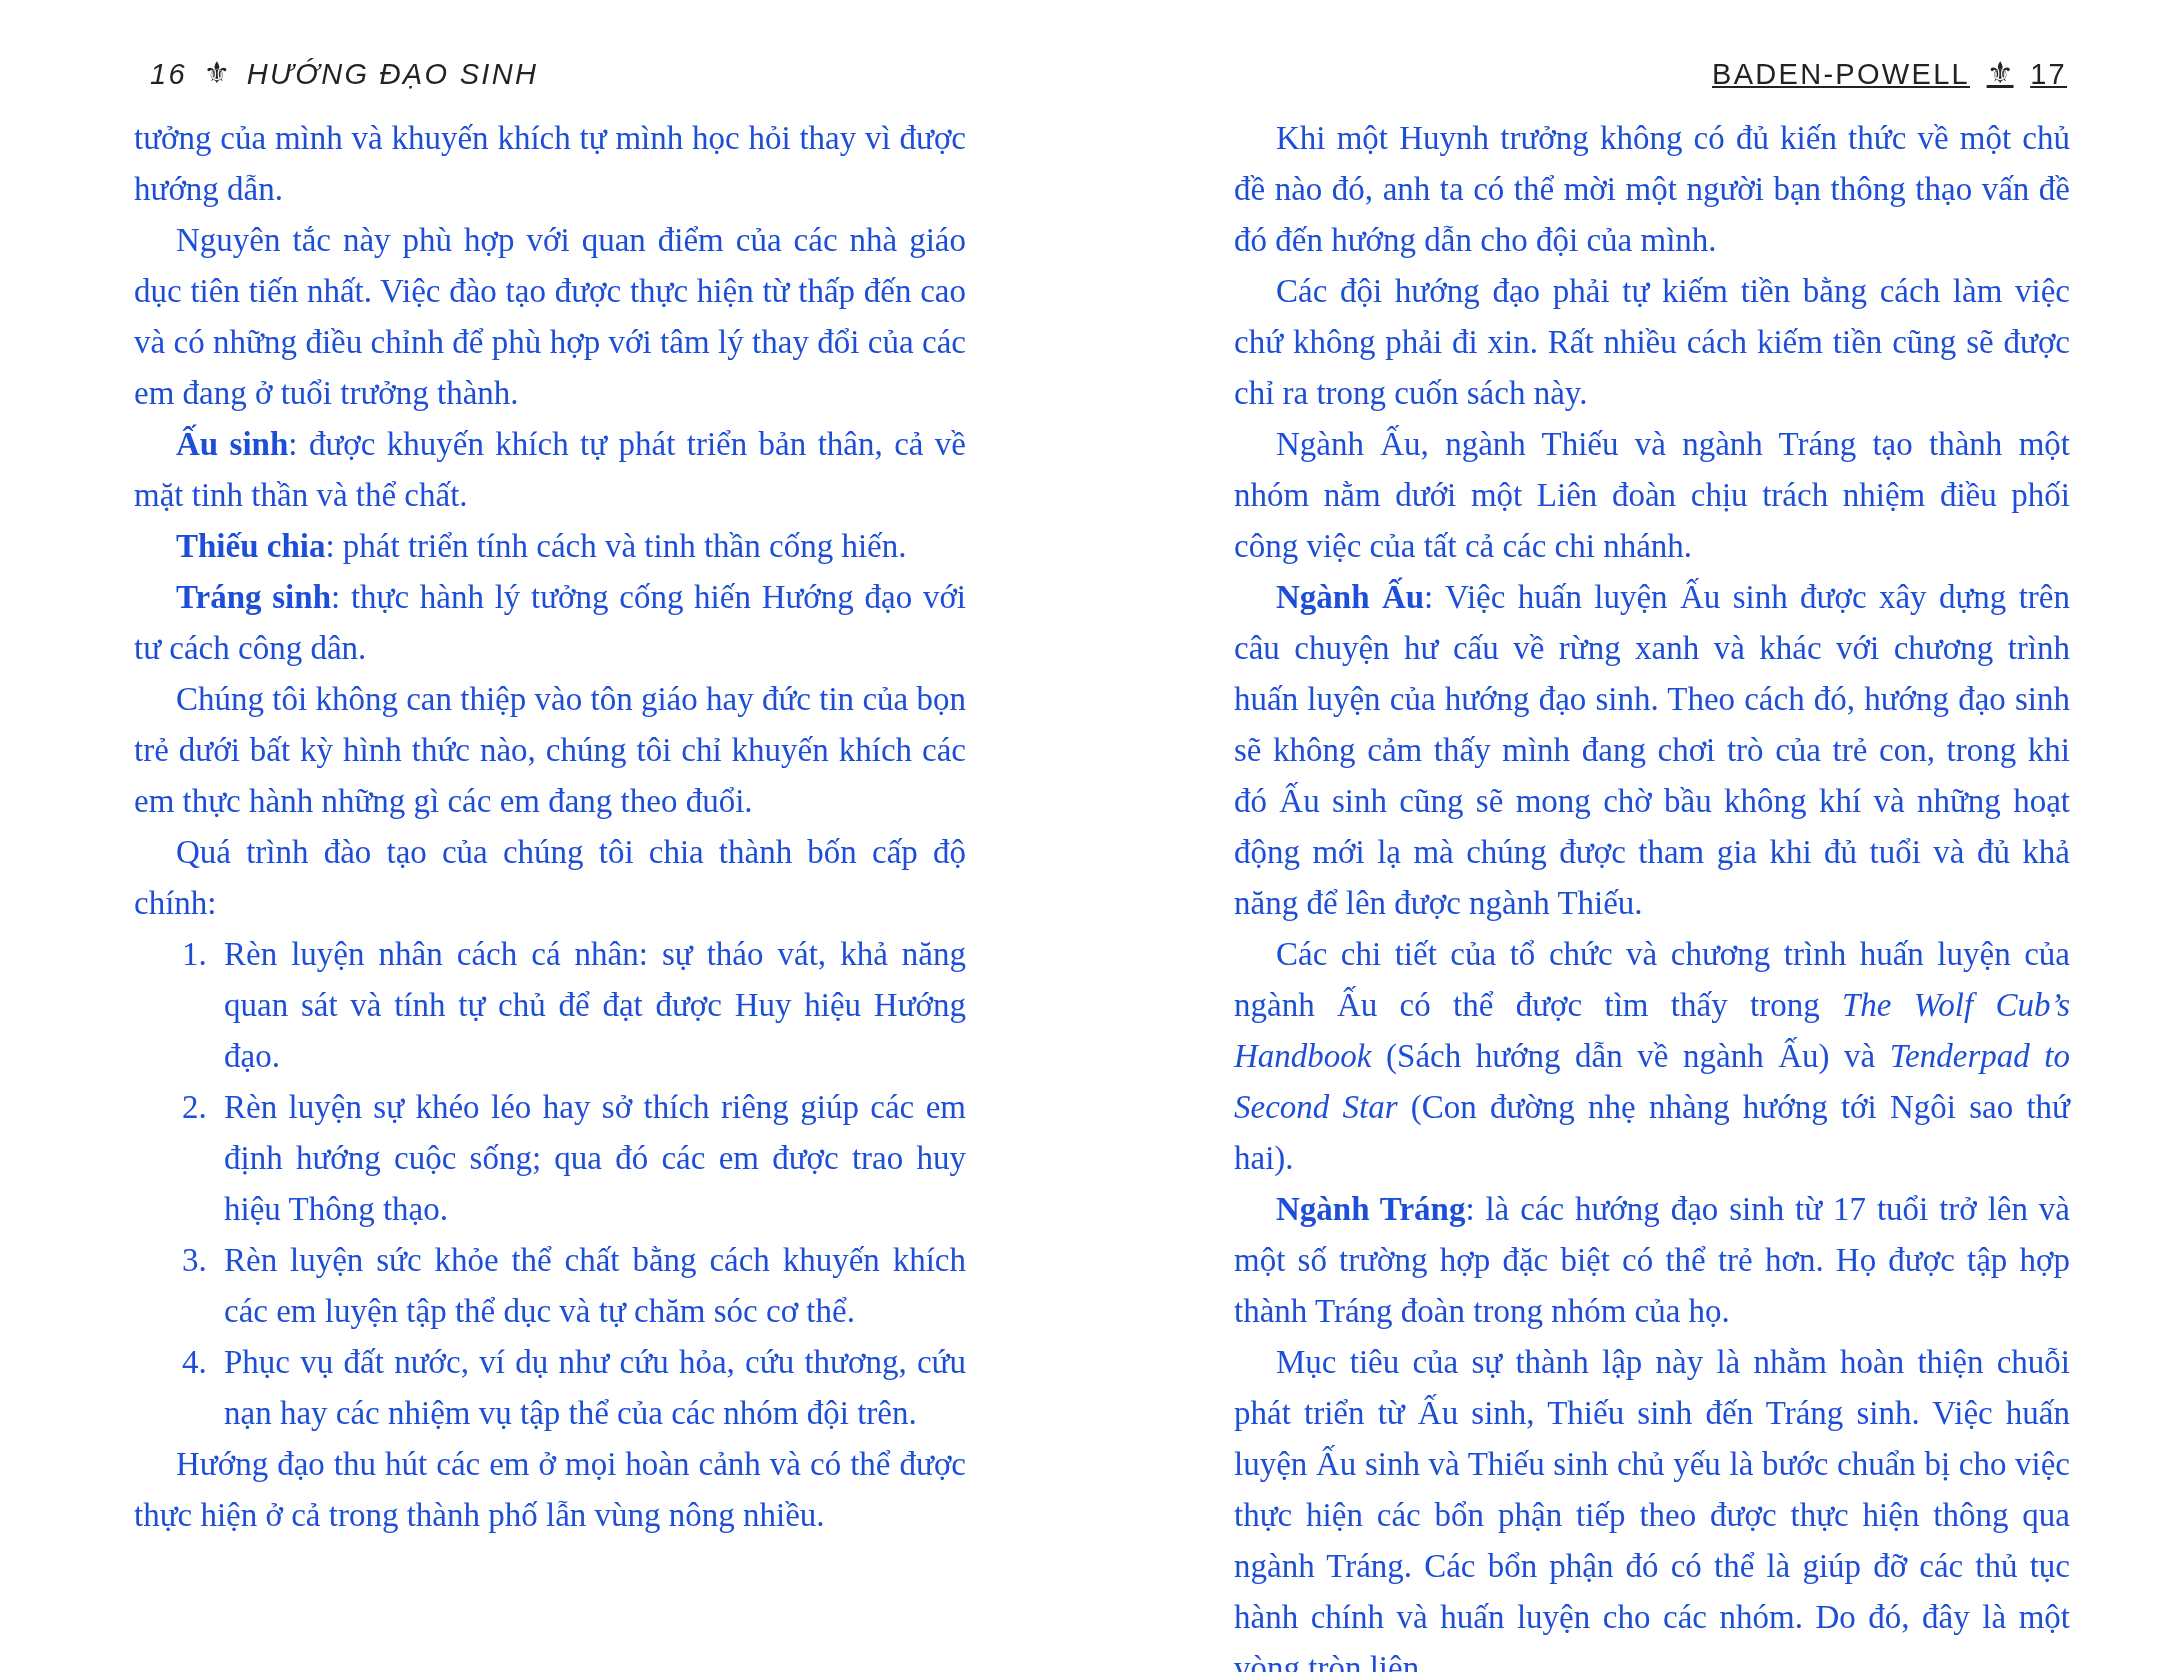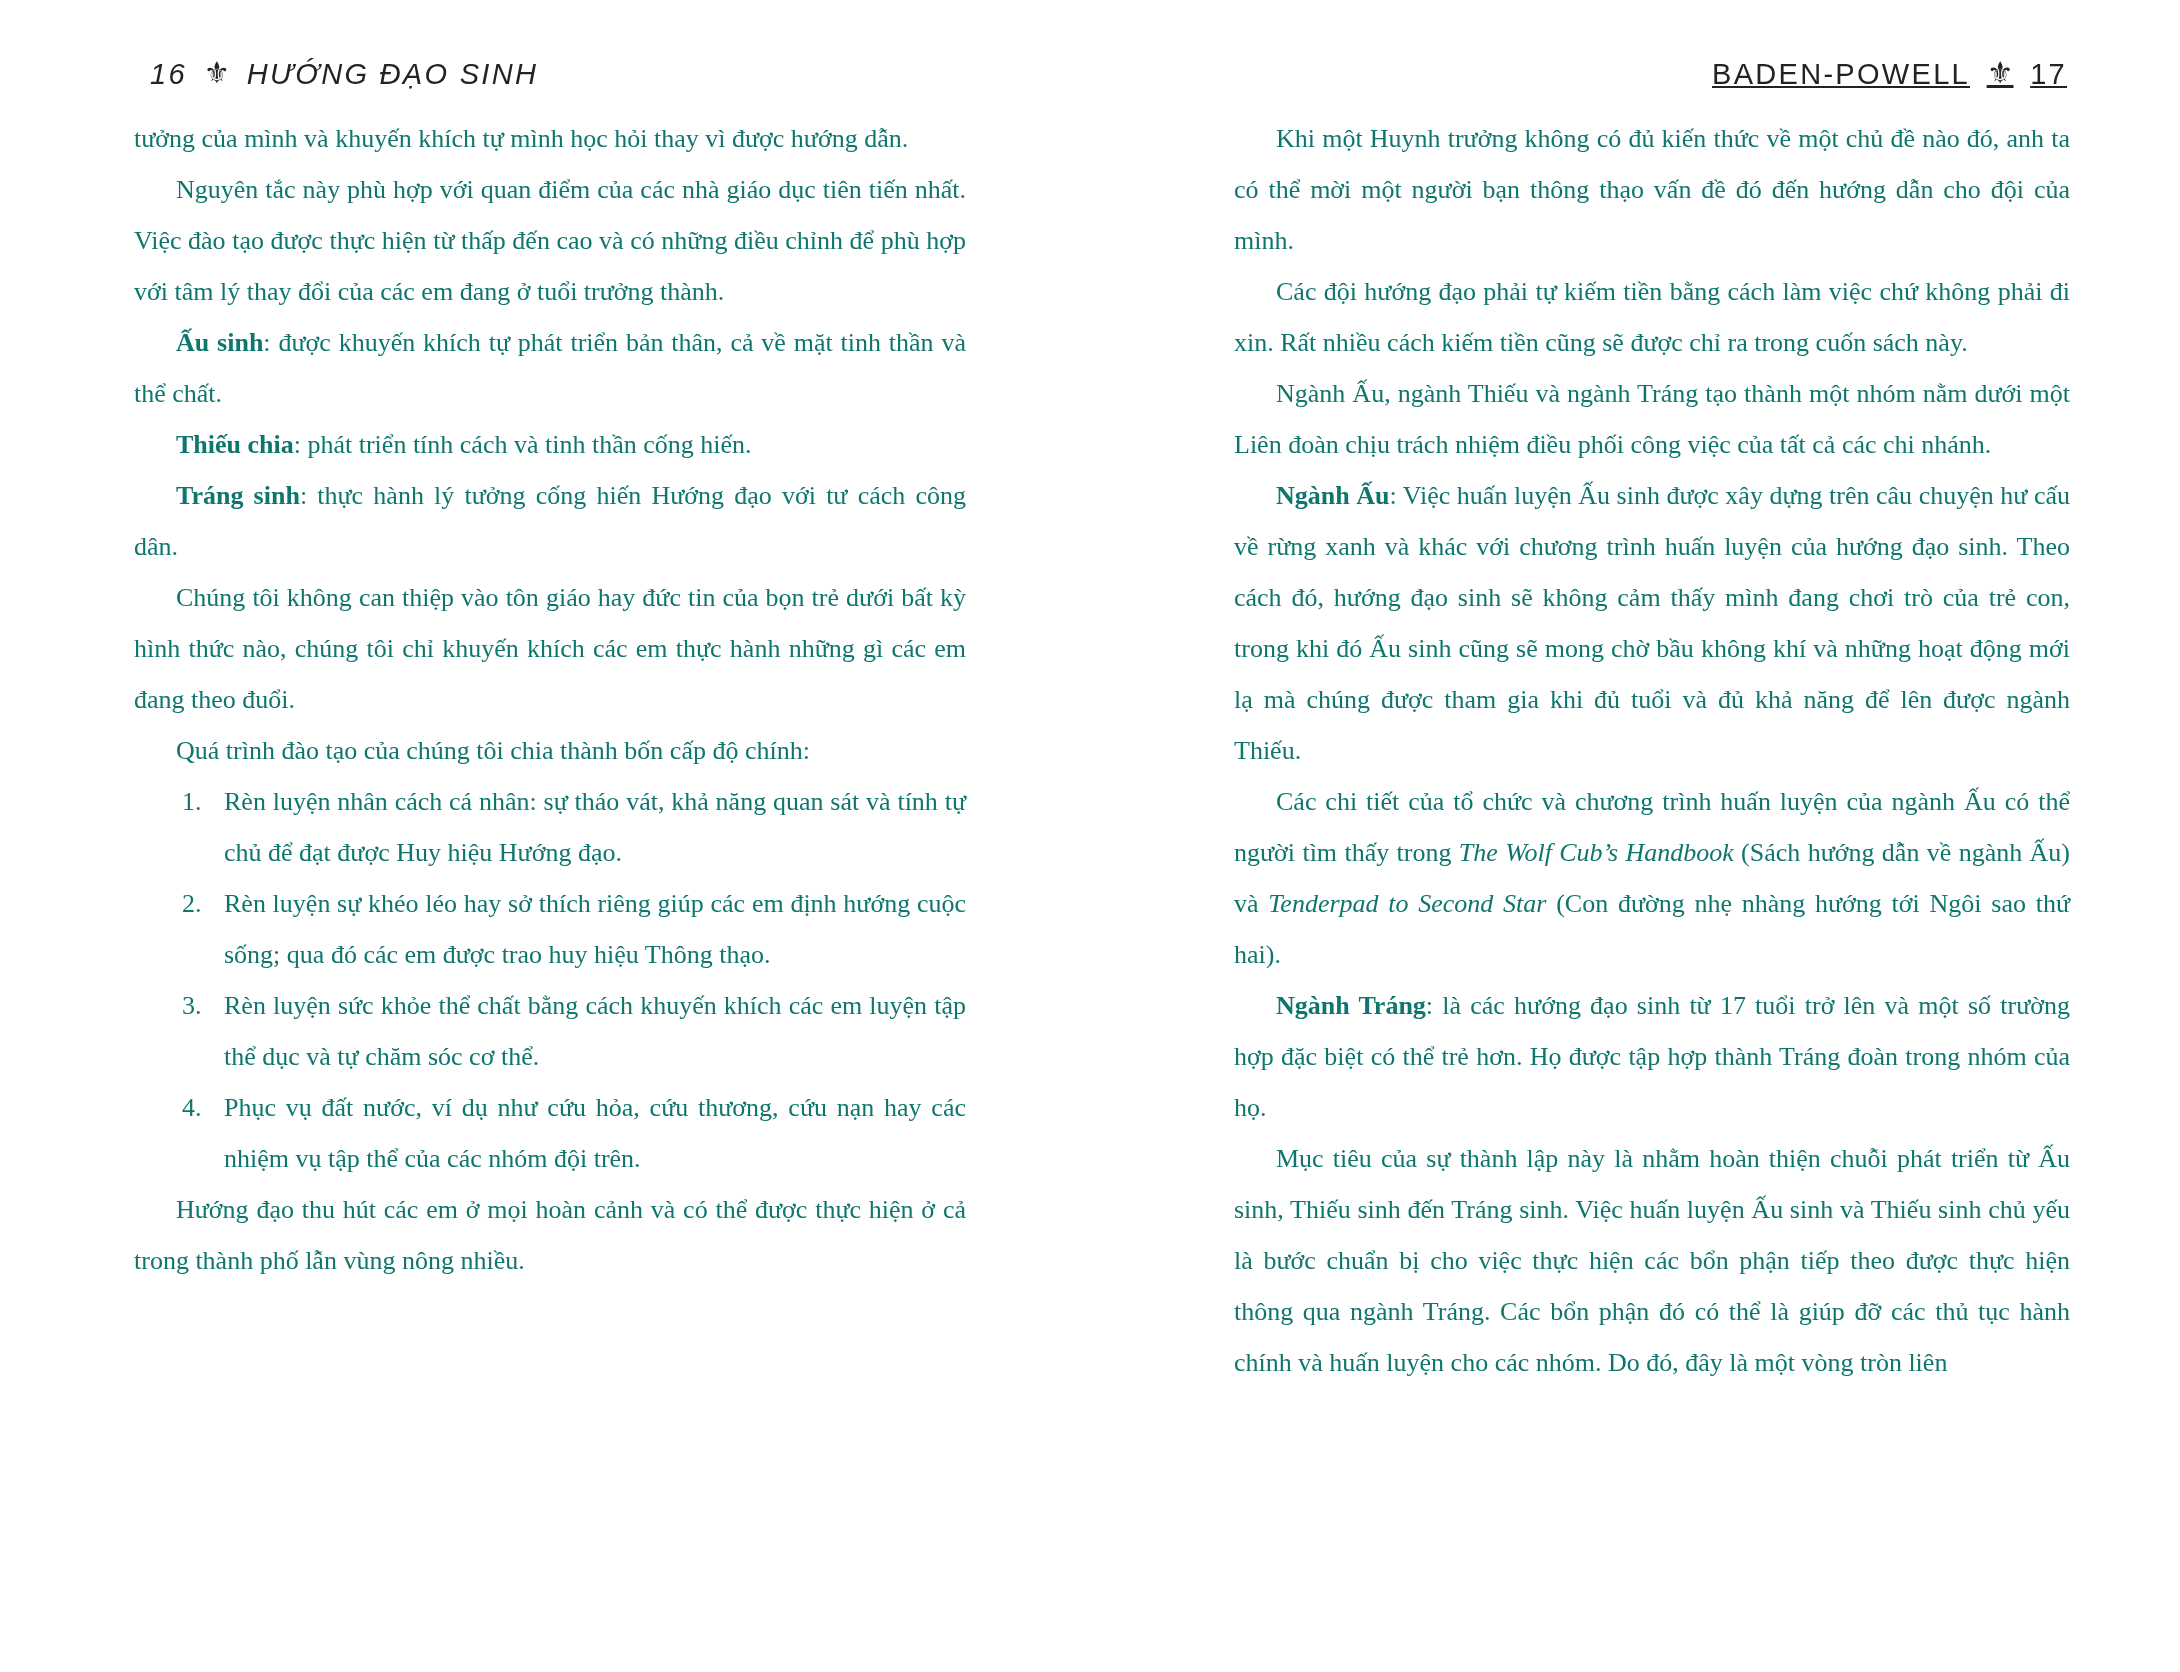--- a/index.html
+++ b/index.html
@@ -31,24 +31,24 @@
     position: relative;
     top: -1.8px;
   }
   #head-left  { left: 150px; font-style: italic; }
   #head-right { right: 114px; text-decoration: underline; }
 
   .column {
     position: absolute;
     top: 113px;
     width: 832px;
-    font-size: 26px;
+    font-size: 33px;
     line-height: 51px;
     text-align: justify;
-    color: #0f766e;
+    color: #1d4ed8;
   }
   #col-left  { left: 134px; }
   #col-right { left: 1234px; width: 836px; }
 
   .column p { margin: 0; }
   p.para { text-indent: 42px; }
   p.continuation { text-indent: 0; }
   .list-item {
     margin: 0;
     padding-left: 90px;
@@ -86,17 +86,17 @@
     <p class="list-item"><span class="list-num">2.</span><span>Rèn luyện sự khéo léo hay sở thích riêng giúp các em định hướng cuộc sống; qua đó các em được trao huy hiệu Thông thạo.</span></p>
     <p class="list-item"><span class="list-num">3.</span><span>Rèn luyện sức khỏe thể chất bằng cách khuyến khích các em luyện tập thể dục và tự chăm sóc cơ thể.</span></p>
     <p class="list-item"><span class="list-num">4.</span><span>Phục vụ đất nước, ví dụ như cứu hỏa, cứu thương, cứu nạn hay các nhiệm vụ tập thể của các nhóm đội trên.</span></p>
     <p class="para"><span>Hướng đạo thu hút các em ở mọi hoàn cảnh và có thể được thực hiện ở cả trong thành phố lẫn vùng nông nhiều.</span></p>
   </div>
 <div class="column" id="col-right">
     <p class="para"><span>Khi một Huynh trưởng không có đủ kiến thức về một chủ đề nào đó, anh ta có thể mời một người bạn thông thạo vấn đề đó đến hướng dẫn cho đội của mình.</span></p>
     <p class="para"><span>Các đội hướng đạo phải tự kiếm tiền bằng cách làm việc chứ không phải đi xin. Rất nhiều cách kiếm tiền cũng sẽ được chỉ ra trong cuốn sách này.</span></p>
     <p class="para"><span>Ngành Ấu, ngành Thiếu và ngành Tráng tạo thành một nhóm nằm dưới một Liên đoàn chịu trách nhiệm điều phối công việc của tất cả các chi nhánh.</span></p>
     <p class="para"><span class="b">Ngành Ấu</span><span>: Việc huấn luyện Ấu sinh được xây dựng trên câu chuyện hư cấu về rừng xanh và khác với chương trình huấn luyện của hướng đạo sinh. Theo cách đó, hướng đạo sinh sẽ không cảm thấy mình đang chơi trò của trẻ con, trong khi đó Ấu sinh cũng sẽ mong chờ bầu không khí và những hoạt động mới lạ mà chúng được tham gia khi đủ tuổi và đủ khả năng để lên được ngành Thiếu.</span></p>
-    <p class="para"><span>Các chi tiết của tổ chức và chương trình huấn luyện của ngành Ấu có thể người tìm thấy trong </span><span class="i">The Wolf Cub’s Handbook</span><span> (Sách hướng dẫn về ngành Ấu) và </span><span class="i">Tenderpad to Second Star</span><span> (Con đường nhẹ nhàng hướng tới Ngôi sao thứ hai).</span></p>
+    <p class="para"><span>Các chi tiết của tổ chức và chương trình huấn luyện của ngành Ấu có thể được tìm thấy trong </span><span class="i">The Wolf Cub’s Handbook</span><span> (Sách hướng dẫn về ngành Ấu) và </span><span class="i">Tenderpad to Second Star</span><span> (Con đường nhẹ nhàng hướng tới Ngôi sao thứ hai).</span></p>
     <p class="para"><span class="b">Ngành Tráng</span><span>: là các hướng đạo sinh từ 17 tuổi trở lên và một số trường hợp đặc biệt có thể trẻ hơn. Họ được tập hợp thành Tráng đoàn trong nhóm của họ.</span></p>
     <p class="para"><span>Mục tiêu của sự thành lập này là nhằm hoàn thiện chuỗi phát triển từ Ấu sinh, Thiếu sinh đến Tráng sinh. Việc huấn luyện Ấu sinh và Thiếu sinh chủ yếu là bước chuẩn bị cho việc thực hiện các bổn phận tiếp theo được thực hiện thông qua ngành Tráng. Các bổn phận đó có thể là giúp đỡ các thủ tục hành chính và huấn luyện cho các nhóm. Do đó, đây là một vòng tròn liên</span></p>
   </div>
 
 
 </body></html>

